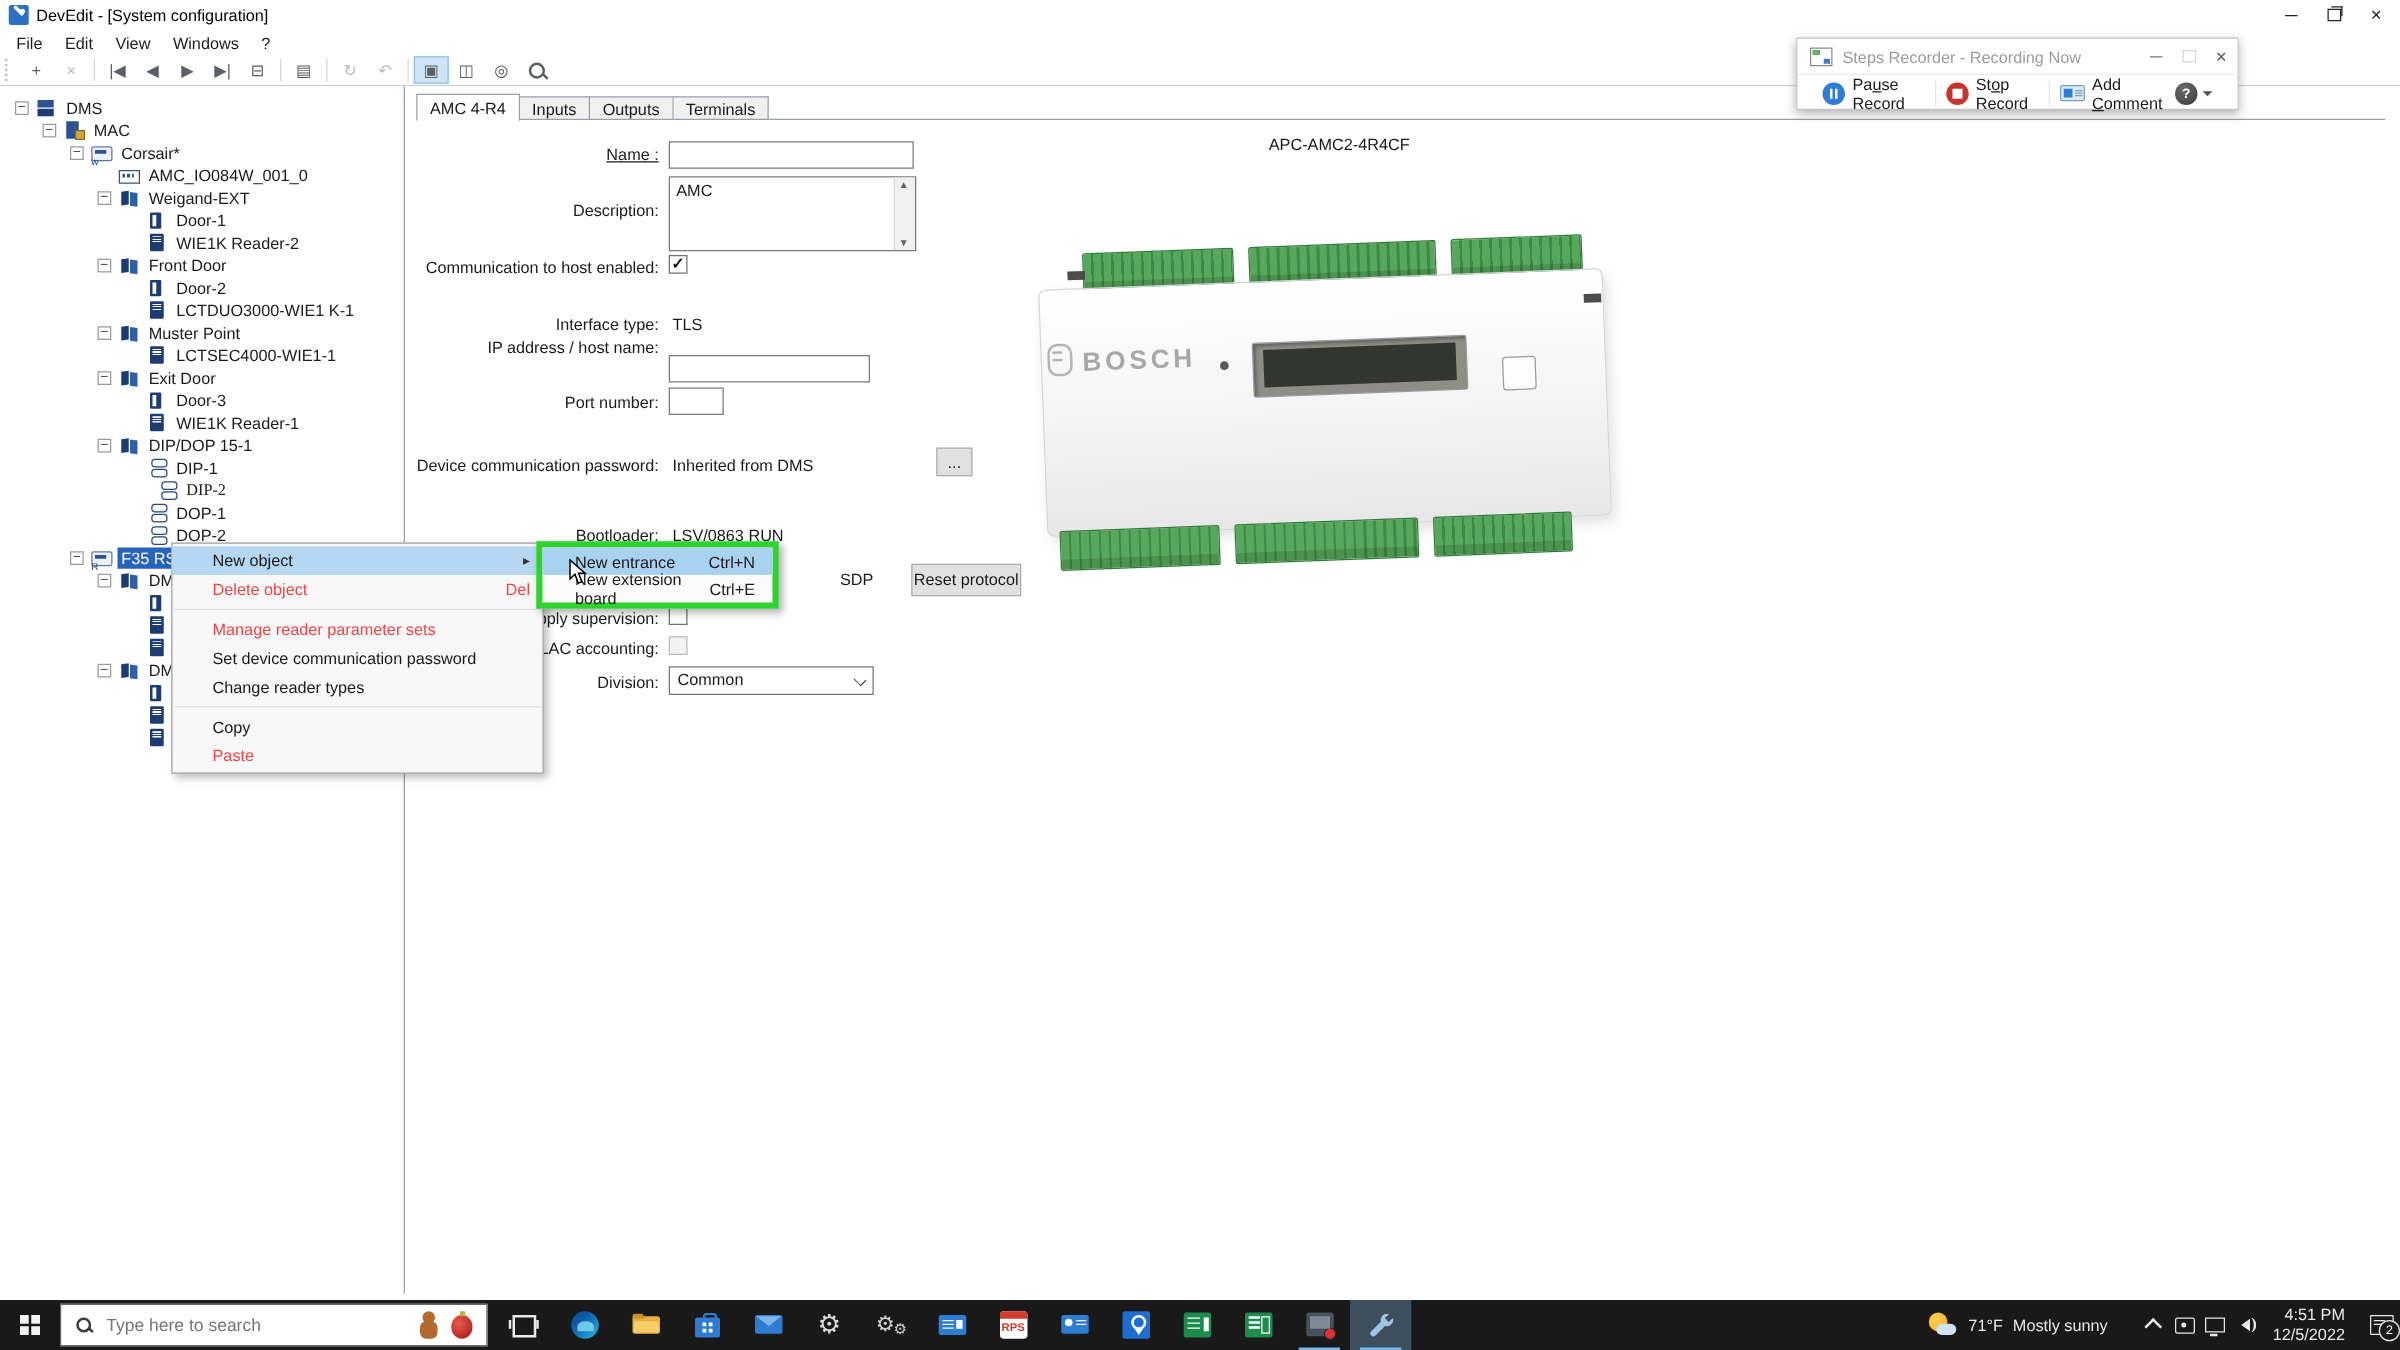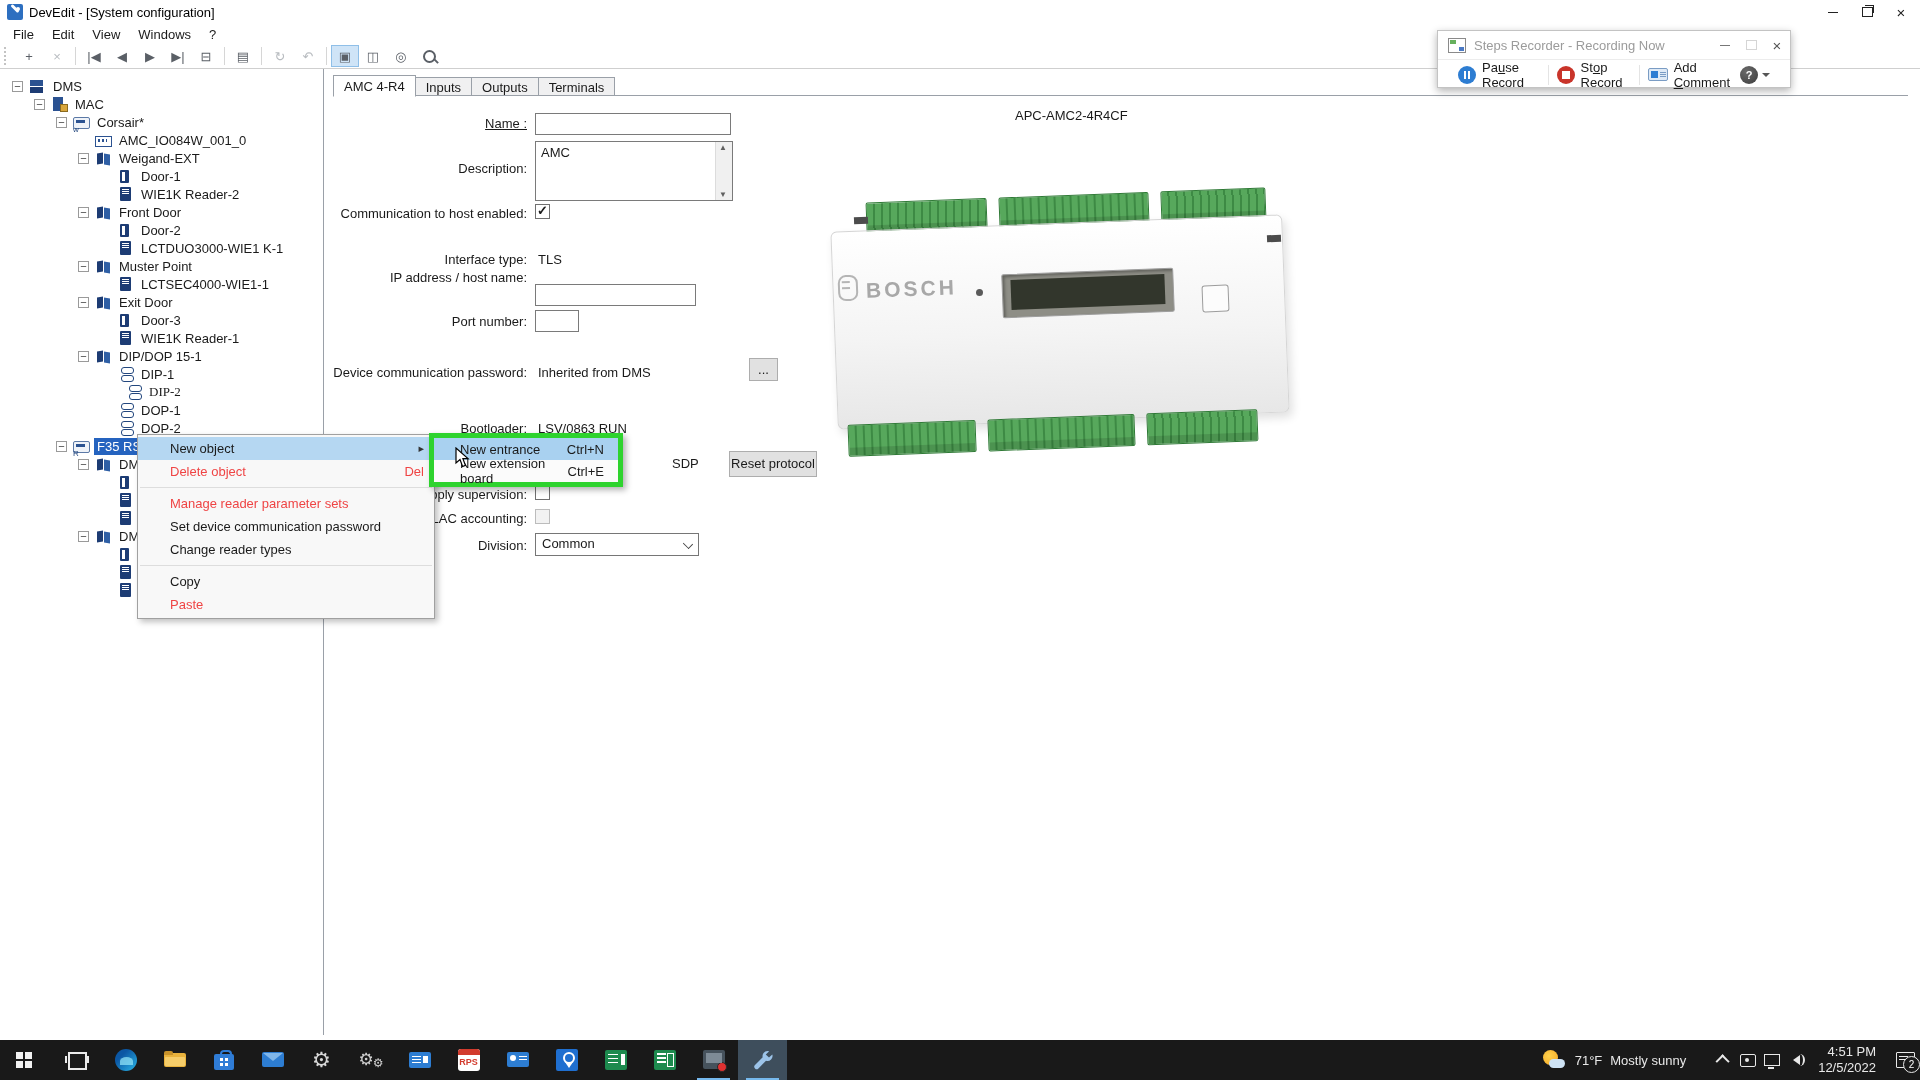--- a/index.html
+++ b/index.html
@@ -592,20 +592,26 @@
           <span class="sr-help">?</span>
           <span class="rec-caret"></span>
         </span>
       </div>
   </div>
 
   <div class="taskbar">
     <div class="start">
         <span class="winlogo"></span>
       </div>
+    <div class="searchbox">
+      <span class="mag2"></span>
+      <input readonly="" placeholder="Type here to search" style="">
+      <span class="ginger"></span>
+      <span class="ornament"></span>
+    </div>
     <div class="apps">
         <div class="tile">
           <span class="ico ico-task-view"><i></i></span>
         </div>
         <div class="tile">
           <span class="ico ico-edge"><i></i></span>
         </div>
         <div class="tile">
           <span class="ico ico-file-explorer">
             <i></i>

